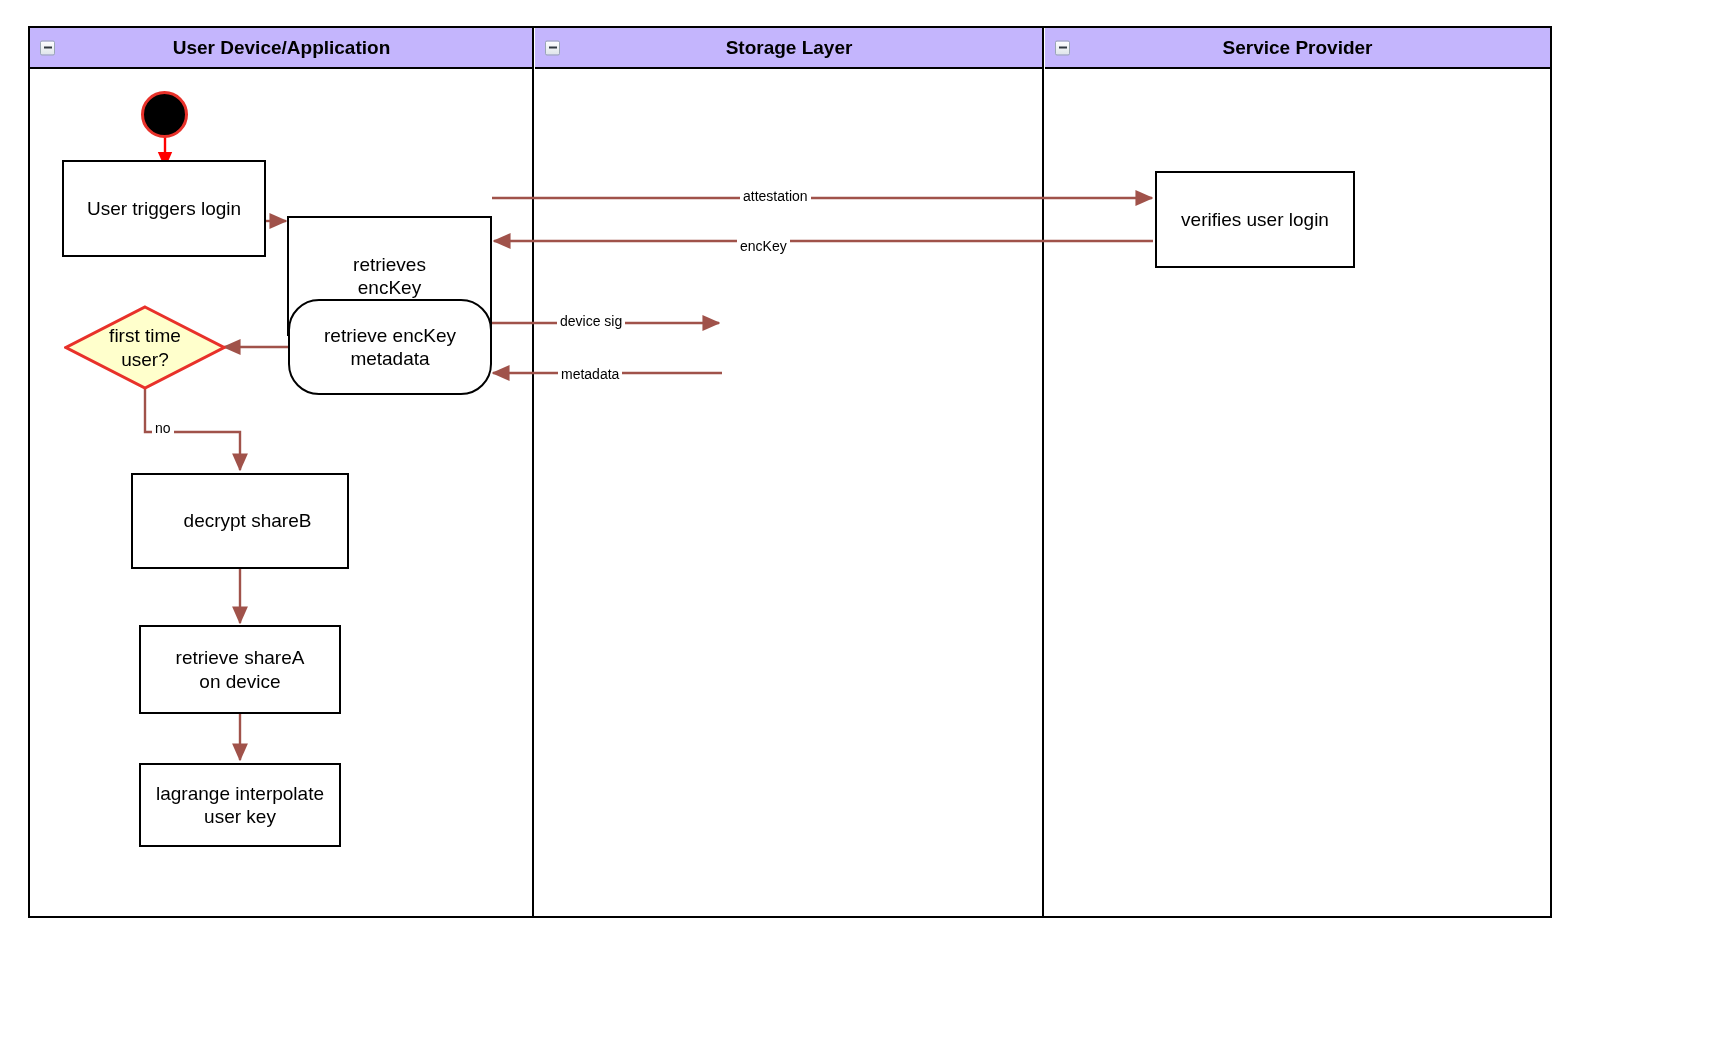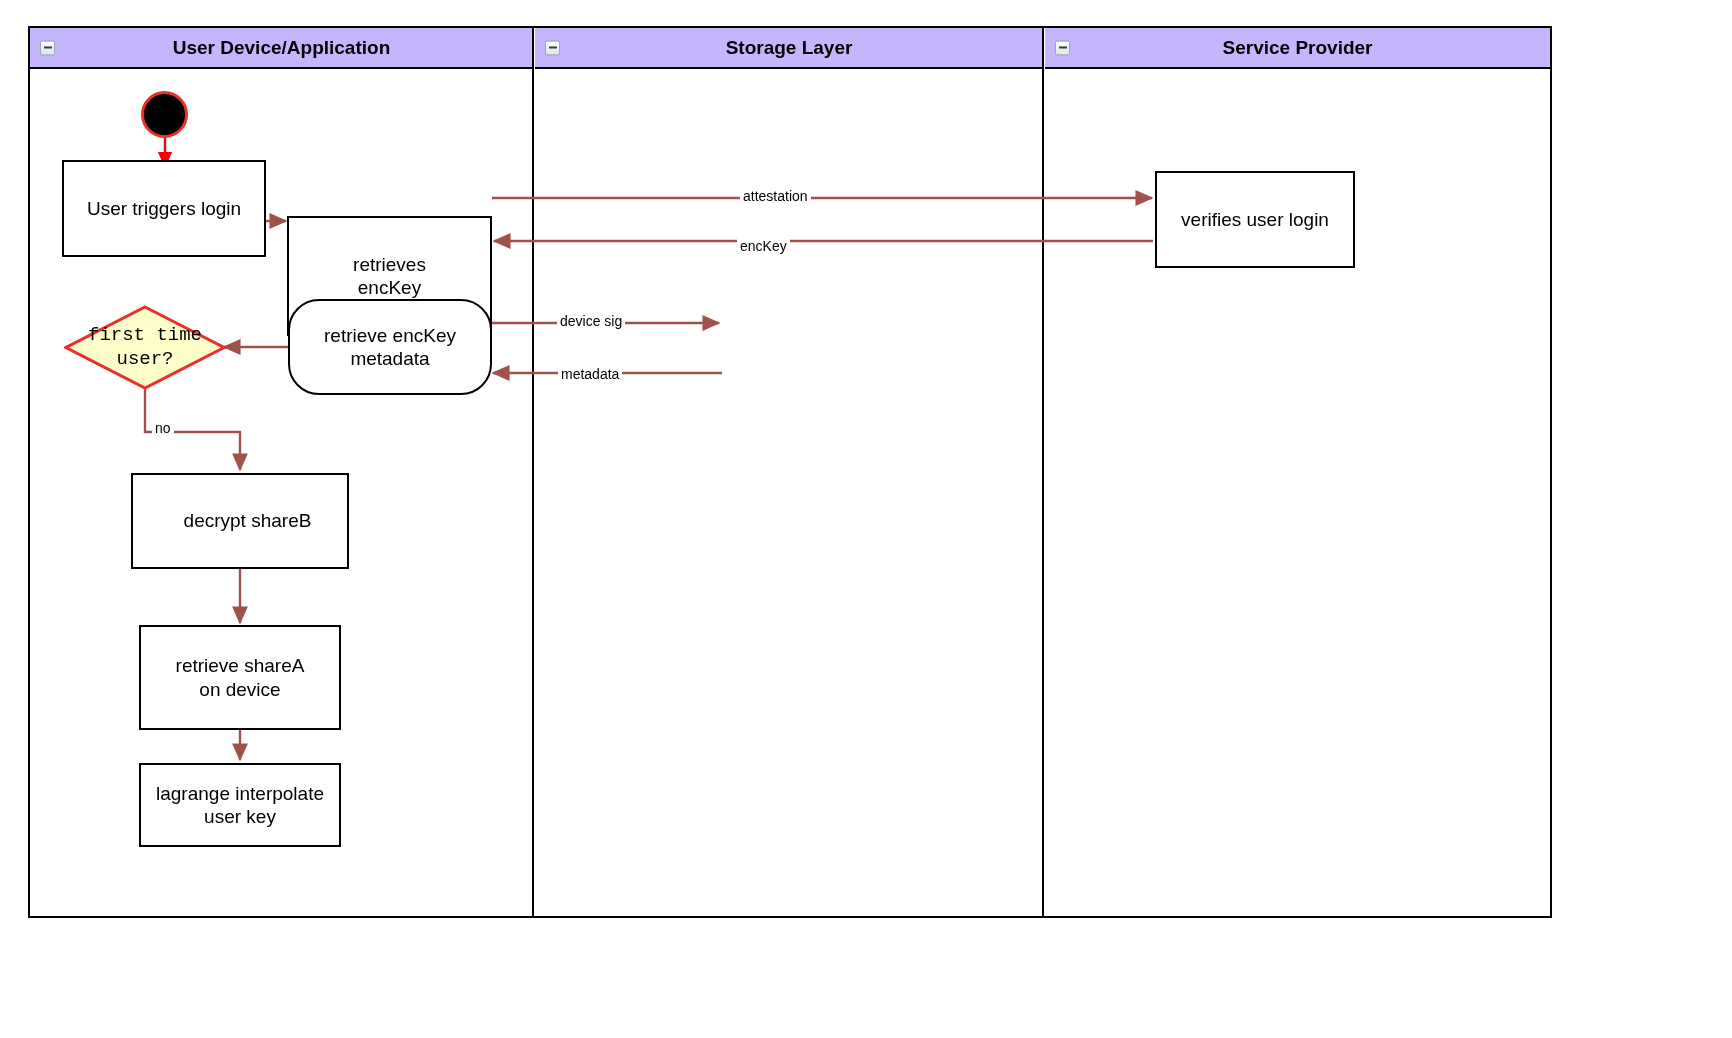--- a/index.html
+++ b/index.html
@@ -30,21 +30,21 @@
   
   .node{position:absolute;box-sizing:border-box;background:#ffffff;border:2px solid #000000;
         display:flex;align-items:center;justify-content:center;text-align:center;
         font-size:19px;color:#000000;line-height:1.22;padding:2px 6px;}
   .node span{display:block;white-space:pre-line;}
 
   .start-node{position:absolute;box-sizing:border-box;border-radius:50%;
         background:#000000;border:3px solid #e8312a;}
 
   
-  .decision{position:absolute;font-family:Liberation Mono, monospace;}
+  .decision{position:absolute;}
   .decision .dtext{position:absolute;left:0;top:0;width:100%;height:100%;
         display:flex;align-items:center;justify-content:center;text-align:center;
         font-size:19px;color:#000000;line-height:1.22;white-space:pre-line;}
 
   
   #edges{position:absolute;left:0;top:0;width:1732px;height:1038px;pointer-events:none;}
 
   .edge-label{position:absolute;font-size:14px;color:#000000;background:#ffffff;
         padding:0 3px;white-space:nowrap;}
 </style>
@@ -159,21 +159,21 @@
       <polygon points="81,2 160,42.5 81,83 2,42.5" fill="#ffffcc" stroke="#e8312a" stroke-width="3"></polygon>
     </svg>
     <span class="dtext">first time
 user?</span>
   </div>
 
   <div class="node" style="left:131px;top:473px;width:218px;height:96px;padding-left:21px;">
     <span>decrypt shareB</span>
   </div>
 
-  <div class="node" style="left:139px;top:625px;width:202px;height:105px;">
+  <div class="node" style="left:139px;top:625px;width:202px;height:89px;">
     <span>retrieve shareA
 on device</span>
   </div>
 
   <div class="node" style="left:139px;top:763px;width:202px;height:84px;">
     <span>lagrange interpolate
 user key</span>
   </div>
 
 

